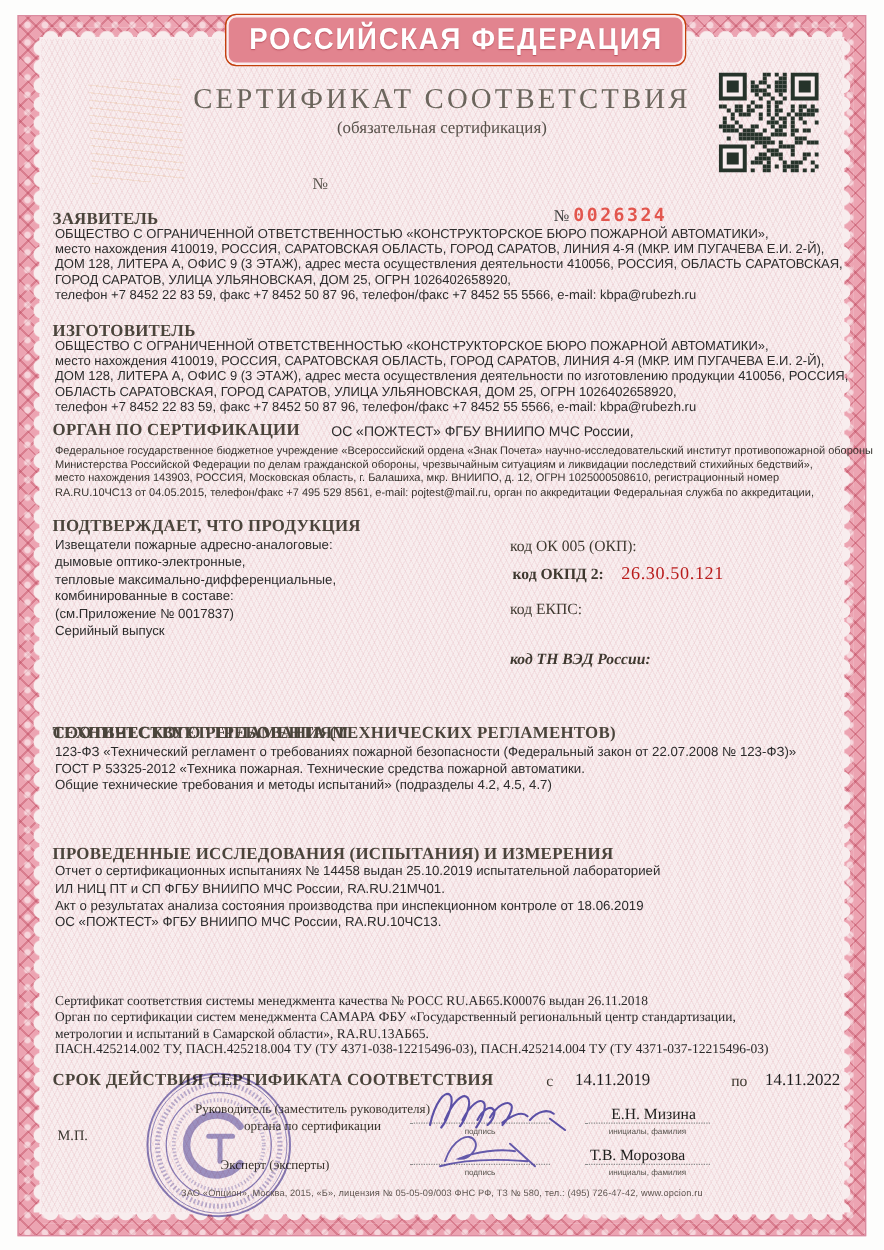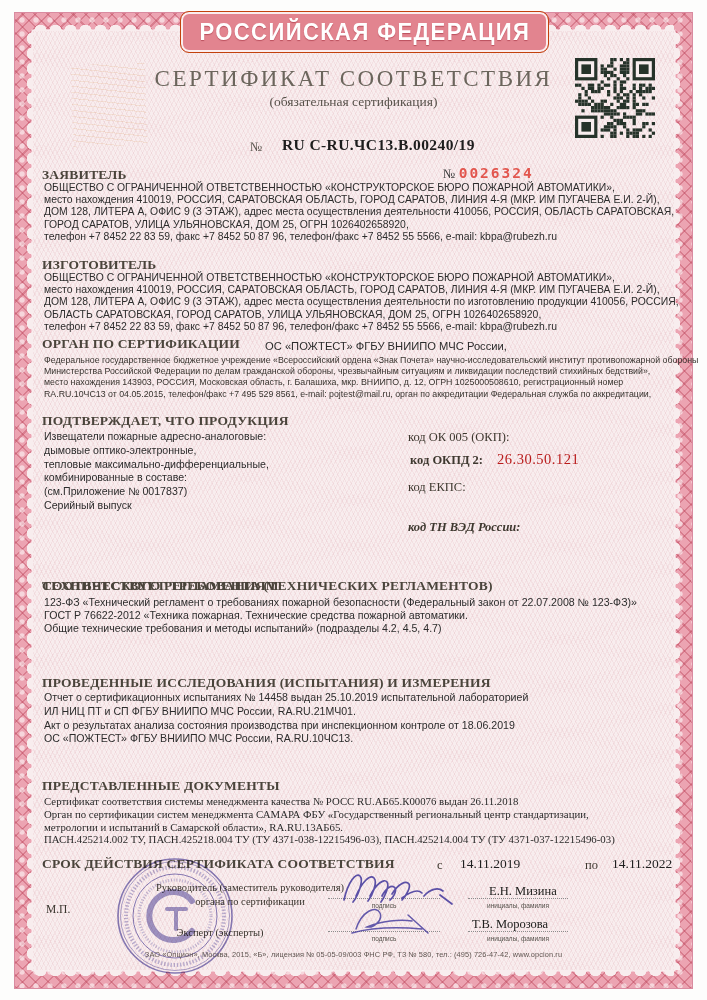--- a/index.html
+++ b/index.html
@@ -302,21 +302,20 @@
       <rect x="60.800000000000004" y="3.2" width="16" height="16" fill="#f8edee"></rect>
       <rect x="64" y="6.4" width="9.600000000000001" height="9.600000000000001" fill="#26332a"></rect>
       <rect x="0" y="57.6" width="22.400000000000002" height="22.400000000000002" fill="#26332a"></rect>
       <rect x="3.2" y="60.800000000000004" width="16" height="16" fill="#f8edee"></rect>
       <rect x="6.4" y="64" width="9.600000000000001" height="9.600000000000001" fill="#26332a"></rect>
     </svg>
 
   <div class="title">СЕРТИФИКАТ СООТВЕТСТВИЯ</div>
   <div class="subtitle">(обязательная сертификация)</div>
   <div class="no-sign">№</div>
-  <div class="cert-no">RU C-RU.ЧС13.В.00240/19</div>
 
   <div class="form-no">
     <span>№</span>
     <span class="red">0026324</span>
   </div>
 
   <div class="h" style="left:42px;top:167px;">ЗАЯВИТЕЛЬ</div>
   <div class="body-sans" style="left:44px;top:182px;">
       <div class="line">ОБЩЕСТВО С ОГРАНИЧЕННОЙ ОТВЕТСТВЕННОСТЬЮ «КОНСТРУКТОРСКОЕ БЮРО ПОЖАРНОЙ АВТОМАТИКИ»,</div>
       <div class="line">место нахождения 410019, РОССИЯ, САРАТОВСКАЯ ОБЛАСТЬ, ГОРОД САРАТОВ, ЛИНИЯ 4-Я (МКР. ИМ ПУГАЧЕВА Е.И. 2-Й),</div>
@@ -363,33 +362,32 @@
     <span>код ЕКПС:</span>
   </div>
   <div class="code-row" style="left:408px;top:520px;font-style:italic;">
     <b>код ТН ВЭД России:</b>
   </div>
 
   <div class="h" style="left:42px;top:578px;">СООТВЕТСТВУЕТ ТРЕБОВАНИЯМ</div>
   <div class="h" style="left:42px;top:578px;">ТЕХНИЧЕСКОГО РЕГЛАМЕНТА (ТЕХНИЧЕСКИХ РЕГЛАМЕНТОВ)</div>
   <div class="body-sans req-lines" style="left:44px;top:596px;">
       <div class="line">123-ФЗ «Технический регламент о требованиях пожарной безопасности (Федеральный закон от 22.07.2008 № 123-ФЗ)»</div>
-      <div class="line">ГОСТ Р 76622-2012 «Техника пожарная. Технические средства пожарной автоматики.</div>
+      <div class="line">ГОСТ Р 53325-2012 «Техника пожарная. Технические средства пожарной автоматики.</div>
       <div class="line">Общие технические требования и методы испытаний» (подразделы 4.2, 4.5, 4.7)</div>
     </div>
 
   <div class="h" style="left:42px;top:675px;">ПРОВЕДЕННЫЕ ИССЛЕДОВАНИЯ (ИСПЫТАНИЯ) И ИЗМЕРЕНИЯ</div>
   <div class="body-sans res-lines" style="left:44px;top:691px;">
       <div class="line">Отчет о сертификационных испытаниях № 14458 выдан 25.10.2019 испытательной лабораторией</div>
       <div class="line">ИЛ НИЦ ПТ и СП ФГБУ ВНИИПО МЧС России, RA.RU.21МЧ01.</div>
       <div class="line">Акт о результатах анализа состояния производства при инспекционном контроле от 18.06.2019</div>
       <div class="line">ОС «ПОЖТЕСТ» ФГБУ ВНИИПО МЧС России, RA.RU.10ЧС13.</div>
     </div>
 
-  <div class="h" style="left:42px;top:778px;">ПРЕДСТАВЛЕННЫЕ ДОКУМЕНТЫ</div>
   <div class="body-sans doc-lines" style="left:44px;top:795px;">
       <div class="line">Сертификат соответствия системы менеджмента качества № РОСС RU.АБ65.К00076 выдан 26.11.2018</div>
       <div class="line">Орган по сертификации систем менеджмента САМАРА ФБУ «Государственный региональный центр стандартизации,</div>
       <div class="line">метрологии и испытаний в Самарской области», RA.RU.13АБ65.</div>
       <div class="line">ПАСН.425214.002 ТУ, ПАСН.425218.004 ТУ (ТУ 4371-038-12215496-03), ПАСН.425214.004 ТУ (ТУ 4371-037-12215496-03)</div>
     </div>
 
   <div class="validity">
     <div class="h vh">СРОК ДЕЙСТВИЯ СЕРТИФИКАТА СООТВЕТСТВИЯ</div>
     <span class="vlabel" style="left:437px;">с</span>

